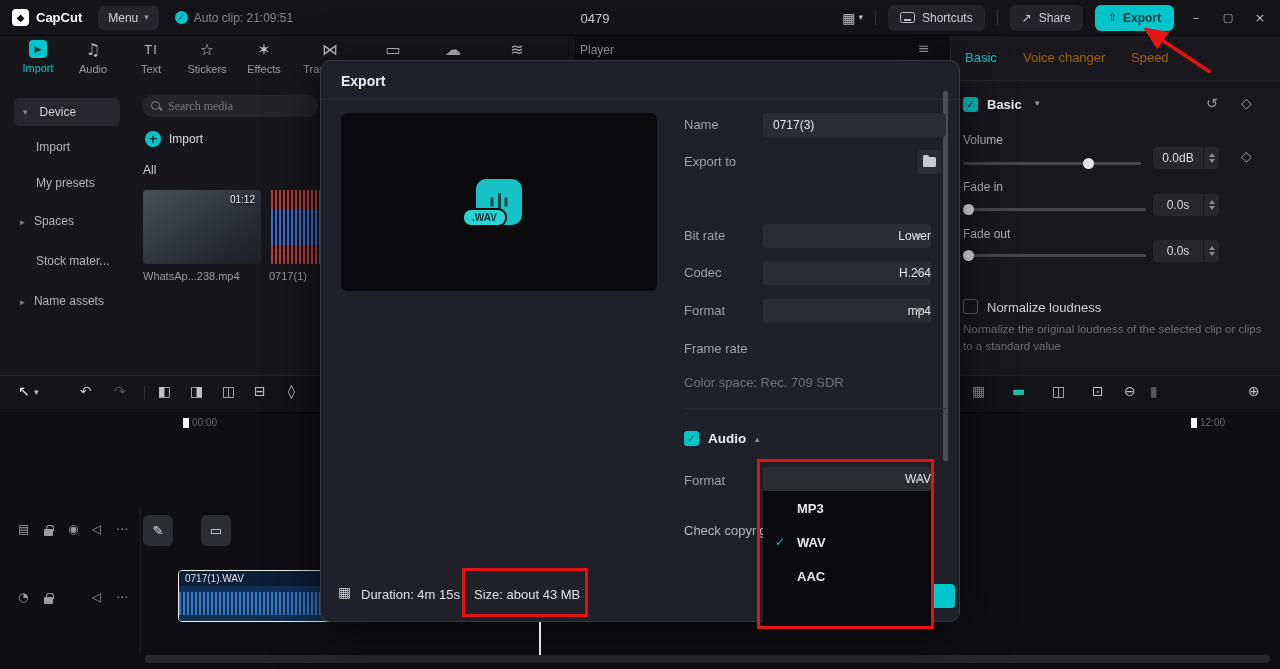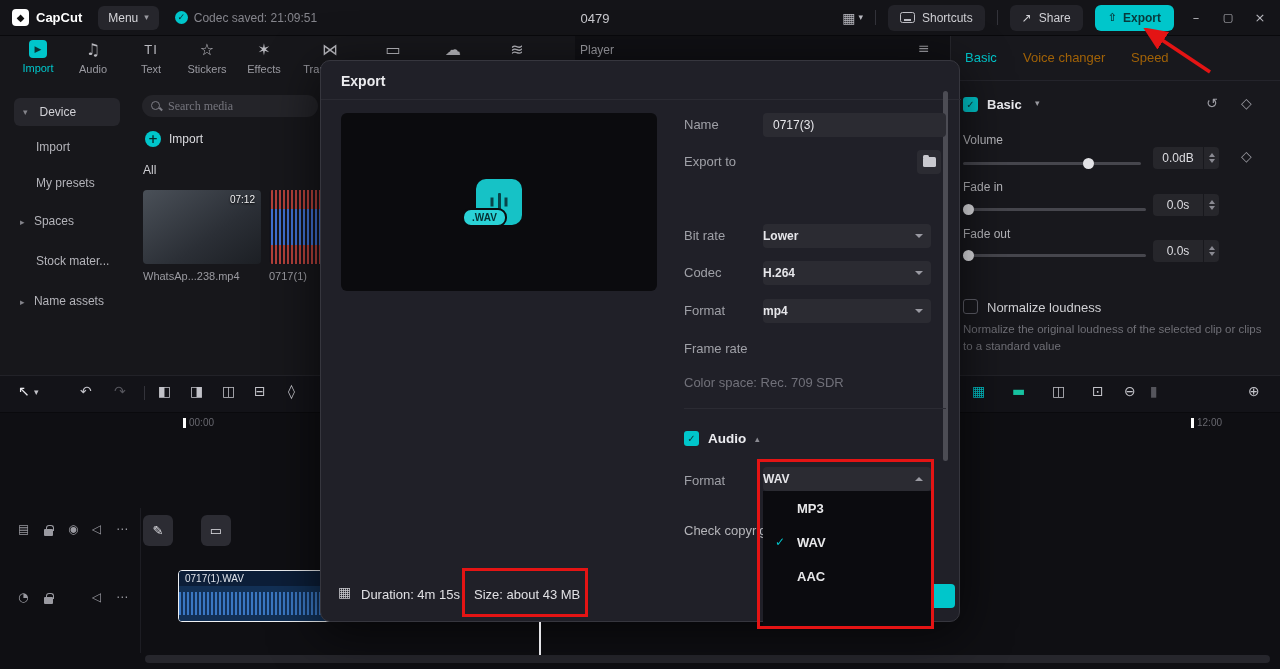--- a/index.html
+++ b/index.html
@@ -96,21 +96,21 @@
   .tri-up{width:0;height:0;border-left:3.5px solid transparent;border-right:3.5px solid transparent;border-bottom:4px solid #8a8a92}
   .tri-down{width:0;height:0;border-left:3.5px solid transparent;border-right:3.5px solid transparent;border-top:4px solid #8a8a92}
   .gray-ic{color:#9a9aa1;font-size:14px}
 
   
   #tl-toolbar{left:0;top:375px;width:1280px;height:38px;background:#131318;border-top:1px solid #222228;border-bottom:1px solid #0a0a0d}
   .tlb-ic{position:absolute;top:384px;font-size:14px;color:#c2c2c8;z-index:6}
   .tlb-ic.dim{color:#55555c}
   .tlb-ic.teal{color:var(--accent)}
   #tl-body{left:0;top:413px;width:1280px;height:256px;background:#0f0f13}
-  .ruler-label{position:absolute;top:5px;font-size:10px;color:#67676e;border-left:3px solid #ffffff;padding-left:3px;line-height:10px}
+  .ruler-label{position:absolute;top:5px;font-size:10px;color:#67676e;border-left:6px solid #ffffff;padding-left:3px;line-height:10px}
   .trk-ic{position:absolute;font-size:12px;color:#9a9aa1}
   .ic-lock{position:relative;width:9px;height:7px;background:#9a9aa1;border-radius:1px;display:inline-block}
   .ic-lock::before{content:"";position:absolute;left:1.5px;top:-4px;width:6px;height:5px;border:1.5px solid #9a9aa1;
     border-bottom:none;border-radius:3px 3px 0 0}
   .trk-btn{position:absolute;width:30px;height:31px;background:#2c2c33;border-radius:6px;display:flex;
     align-items:center;justify-content:center;color:#e0e0e5;font-size:13px}
   .clip{position:absolute;left:178px;top:157px;width:372px;height:52px;border:1.5px solid #eef0f3;border-radius:4px;
     overflow:hidden;background:#123055}
   .clip-head{height:15px;background:#0c1e38;font-size:10px;color:#dfe3ea;padding:2px 0 0 6px;white-space:nowrap}
   .clip-body{height:35px;
@@ -130,21 +130,21 @@
   .wave-box{width:46px;height:46px;background:#16c2c6;border-radius:10px;position:relative;
     display:flex;align-items:center;justify-content:center}
   .wave-box::before{content:"";width:3px;height:18px;background:#07444a;border-radius:1px}
   .wave-box::after{content:"";position:absolute;left:50%;top:50%;transform:translate(-50%,-50%);
     width:3px;height:9px;box-shadow:-7px 0 0 #07444a,7px 0 0 #07444a}
   .wave-pill{position:absolute;left:-14px;bottom:-2px;background:#2ad2d6;color:#063033;font-size:10px;
     font-weight:bold;padding:2px 8px;border-radius:9px;border:2px solid #0b0b0e}
   .f-lbl{position:absolute;left:363px;font-size:13px;color:var(--lbl);white-space:nowrap}
   .fld{position:absolute;background:var(--field);border-radius:4px;height:24px;display:flex;
     align-items:center;font-size:12px;color:#e6e6ea}
-  .fld.center{justify-content:flex-start;font-weight:bold}
+  .fld.center{justify-content:flex-end;font-weight:normal}
   .fld .dd-caret{position:absolute;right:8px;width:0;height:0;border-left:4px solid transparent;
     border-right:4px solid transparent;border-top:4.5px solid #9a9aa2}
   .fld .dd-caret.up{border-top:none;border-bottom:4.5px solid #9a9aa2}
   .ic-folder{position:relative;width:13px;height:10px;background:#c9c9cf;border-radius:1.5px;display:inline-block}
   .ic-folder::before{content:"";position:absolute;top:-2.5px;left:0;width:6px;height:3px;background:#c9c9cf;border-radius:1.5px 1.5px 0 0}
   .dd-menu{position:absolute;left:442px;top:430px;width:168px;height:136px;background:#0b0b0f;z-index:5}
   .dd-option{position:relative;height:34px;display:flex;align-items:center;padding-left:34px;
     font-size:13px;font-weight:bold;color:#e8e8ea}
   .dd-check{position:absolute;left:12px;color:var(--accent);font-size:12px;font-weight:bold}
   .scrollthumb{position:absolute;left:622px;top:30px;width:5px;height:370px;background:#4c4c54;border-radius:3px}
@@ -161,21 +161,21 @@
     <div class="logo">
       <span class="logo-mark ic">◆</span>
       <span>CapCut</span>
     </div>
     <div class="menu-btn">
       <span>Menu</span>
       <span class="ic" style="font-size:9px;color:#9a9aa1">▾</span>
     </div>
     <div class="autosave">
       <span class="as-ic ic">✓</span>
-      <span>Codec saved: 21:09:51</span>
+      <span>Auto clip: 21:09:51</span>
     </div>
   </div>
   <div class="tb-title">0479</div>
   <div class="tb-right">
     <span class="tb-ibtn">
       <span class="ic">▦</span>
       <span class="ic" style="font-size:9px">▾</span>
     </span>
     <span class="vdiv"></span>
     <div class="btn-dark">
@@ -260,21 +260,21 @@
   <span class="ic-search"></span>
   <input placeholder="Search media" style="">
 </div>
 <div class="abs import-row">
   <span class="plus-circle ic">+</span>
   <span style="font-size:12px;color:#dcdce0">Import</span>
 </div>
 <div class="abs" style="left:143px;top:163px;font-size:12px;color:#cfcfd4">All</div>
 
 <div class="thumb" style="left:143px;background:linear-gradient(145deg,#4a5058 0%,#2b2f36 60%,#1c1f24 100%)">
-  <span class="dur-badge">07:12</span>
+  <span class="dur-badge">01:12</span>
 </div>
 <div class="thumb-label ellip" style="left:143px">WhatsAp...238.mp4</div>
 
 <div class="thumb" style="left:269px;background:
   repeating-linear-gradient(90deg,#14141a 0 2px,transparent 2px 4px),
   linear-gradient(180deg,#b3403a 0 26%,#3f6fd0 26% 74%,#b3403a 74% 100%)"></div>
 <div class="thumb-label ellip" style="left:269px">0717(1)</div>
 
 <div class="abs" id="inspector">
   <span class="insp-tab active" style="left:14px;top:14px;position:absolute">Basic</span>

